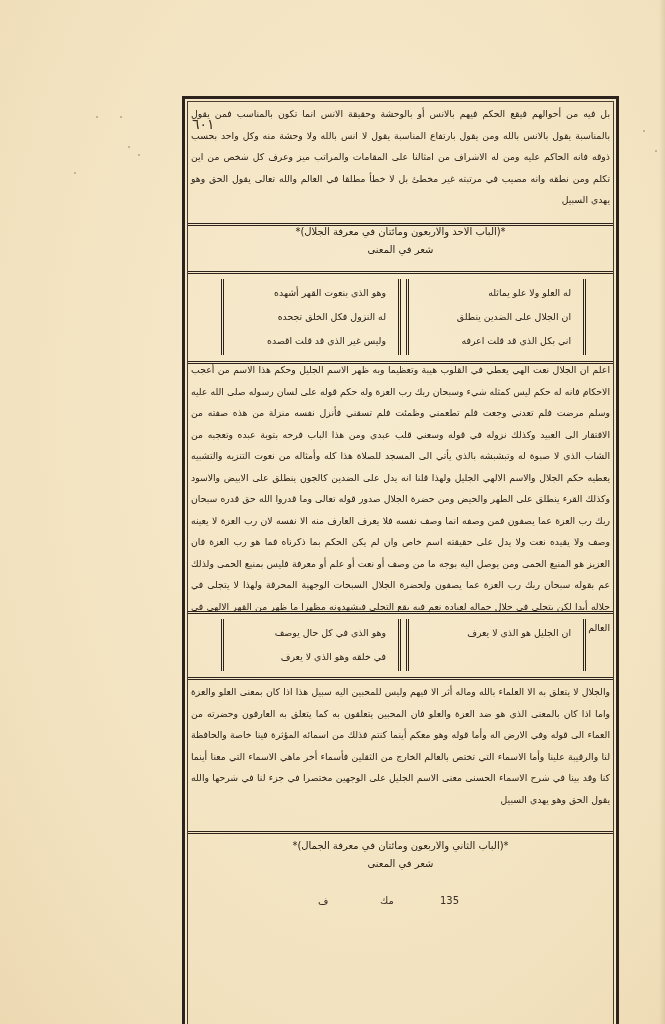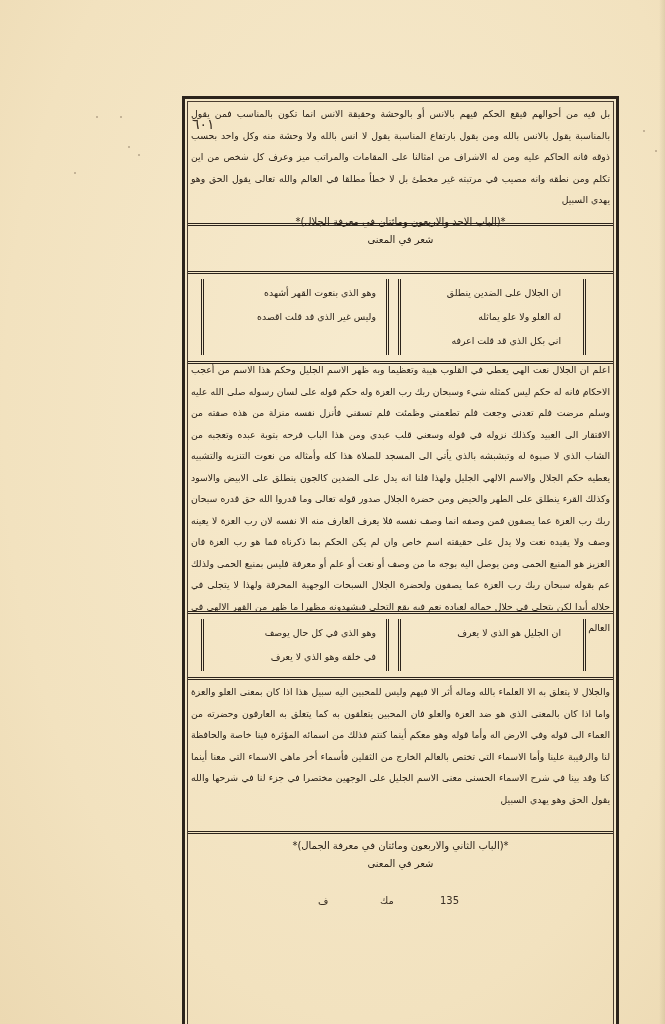--- a/index.html
+++ b/index.html
@@ -32,21 +32,21 @@
   .heading {
     position:absolute; left:0; right:0; text-align:center; direction:rtl;
     font-size:10px; line-height:18px; color:#2a2118;
   }
   .poem {
     position:absolute; left:0; right:0; direction:rtl;
   }
   .poem-col {
     position:absolute; top:4px; bottom:4px;
     border-left:3px double #2c241c; border-right:3px double #2c241c;
-    direction:rtl; padding:2px 22px;
+    direction:rtl; padding:2px 12px;
     font-size:9.4px; line-height:24px;
   }
   .poem-col div { white-space:nowrap; text-align:right; }
   .footer {
     position:absolute; top:895px; left:0; width:665px; height:20px;
     direction:rtl; font-size:10px; color:#3a2f24;
   }
   .footer span { position:absolute; }
   .speck { position:absolute; width:2px; height:2px; background:#8a7a62; border-radius:1px; opacity:.6; }
   .right-edge { position:absolute; right:0; top:0; width:6px; height:1024px; background:linear-gradient(to right, rgba(0,0,0,0), rgba(120,100,70,.15)); }
@@ -59,35 +59,36 @@
 <div class="page-number">٦٠١</div>
 
 <div class="frame">
 
   <div class="block" style="top:4px; height:118px;">
     <p>بل فيه من أحوالهم فيقع الحكم فيهم بالانس أو بالوحشة وحقيقة الانس انما تكون بالمناسب فمن يقول بالمناسبة يقول بالانس بالله ومن يقول بارتفاع المناسبة يقول لا انس بالله ولا وحشة منه وكل واحد بحسب ذوقه فانه الحاكم عليه ومن له الاشراف من امثالنا على المقامات والمراتب ميز وعرف كل شخص من اين تكلم ومن نطقه وانه مصيب في مرتبته غير مخطئ بل لا خطأ مطلقا في العالم والله تعالى يقول الحق وهو يهدي السبيل</p>
   </div>
 
   <div class="rule double" style="top:124px;"></div>
 
-  <div class="heading" style="top:114px;">
+  <div class="heading" style="top:124px;">
     <div>*(الباب الاحد والاربعون ومائتان في معرفة الجلال)*</div>
     <div>شعر في المعنى</div>
   </div>
 
   <div class="rule double" style="top:172px;"></div>
 
   <div class="poem" style="top:176px; height:84px;">
     <div class="poem-col" style="right:30px; width:150px;">
+      <div>له العلو ولا علو يماثله</div>
       <div>ان الجلال على الضدين ينطلق</div>
-      <div>له العلو ولا علو يماثله</div>
       <div>اني بكل الذي قد قلت اعرفه</div>
     </div>
     <div class="poem-col" style="right:215px; width:150px;">
       <div>وهو الذي بنعوت القهر أشهده</div>
+      <div>له النزول فكل الخلق تجحده</div>
       <div>وليس غير الذي قد قلت اقصده</div>
     </div>
   </div>
 
   <div class="rule double" style="top:262px;"></div>
 
   <div class="block" style="top:260px; height:242px;">
     <p>اعلم ان الجلال نعت الهي يعطي في القلوب هيبة وتعظيما وبه ظهر الاسم الجليل وحكم هذا الاسم من أعجب الاحكام فانه له حكم ليس كمثله شيء وسبحان ربك رب العزة وله حكم قوله على لسان رسوله صلى الله عليه وسلم مرضت فلم تعدني وجعت فلم تطعمني وظمئت فلم تسقني فأنزل نفسه منزلة من هذه صفته من الافتقار الى العبيد وكذلك نزوله في قوله وسعني قلب عبدي ومن هذا الباب فرحه بتوبة عبده وتعجبه من الشاب الذي لا صبوة له وتبشبشه بالذي يأتي الى المسجد للصلاة هذا كله وأمثاله من نعوت التنزيه والتشبيه يعطيه حكم الجلال والاسم الالهي الجليل ولهذا قلنا انه يدل على الضدين كالجون ينطلق على الابيض والاسود وكذلك القرء ينطلق على الطهر والحيض ومن حضرة الجلال صدور قوله تعالى وما قدروا الله حق قدره سبحان ربك رب العزة عما يصفون فمن وصفه انما وصف نفسه فلا يعرف العارف منه الا نفسه لان رب العزة لا يعينه وصف ولا يقيده نعت ولا يدل على حقيقته اسم خاص وان لم يكن الحكم بما ذكرناه فما هو رب العزة فان العزيز هو المنيع الحمى ومن يوصل اليه بوجه ما من وصف أو نعت أو علم أو معرفة فليس بمنيع الحمى ولذلك عم بقوله سبحان ربك رب العزة عما يصفون ولحضرة الجلال السبحات الوجهية المحرقة ولهذا لا يتجلى في جلاله أبدا لكن يتجلى في جلال جماله لعباده نعم فيه يقع التجلي فيشهدونه مظهرا ما ظهر من القهر الالهي في العالم</p>
   </div>
 

